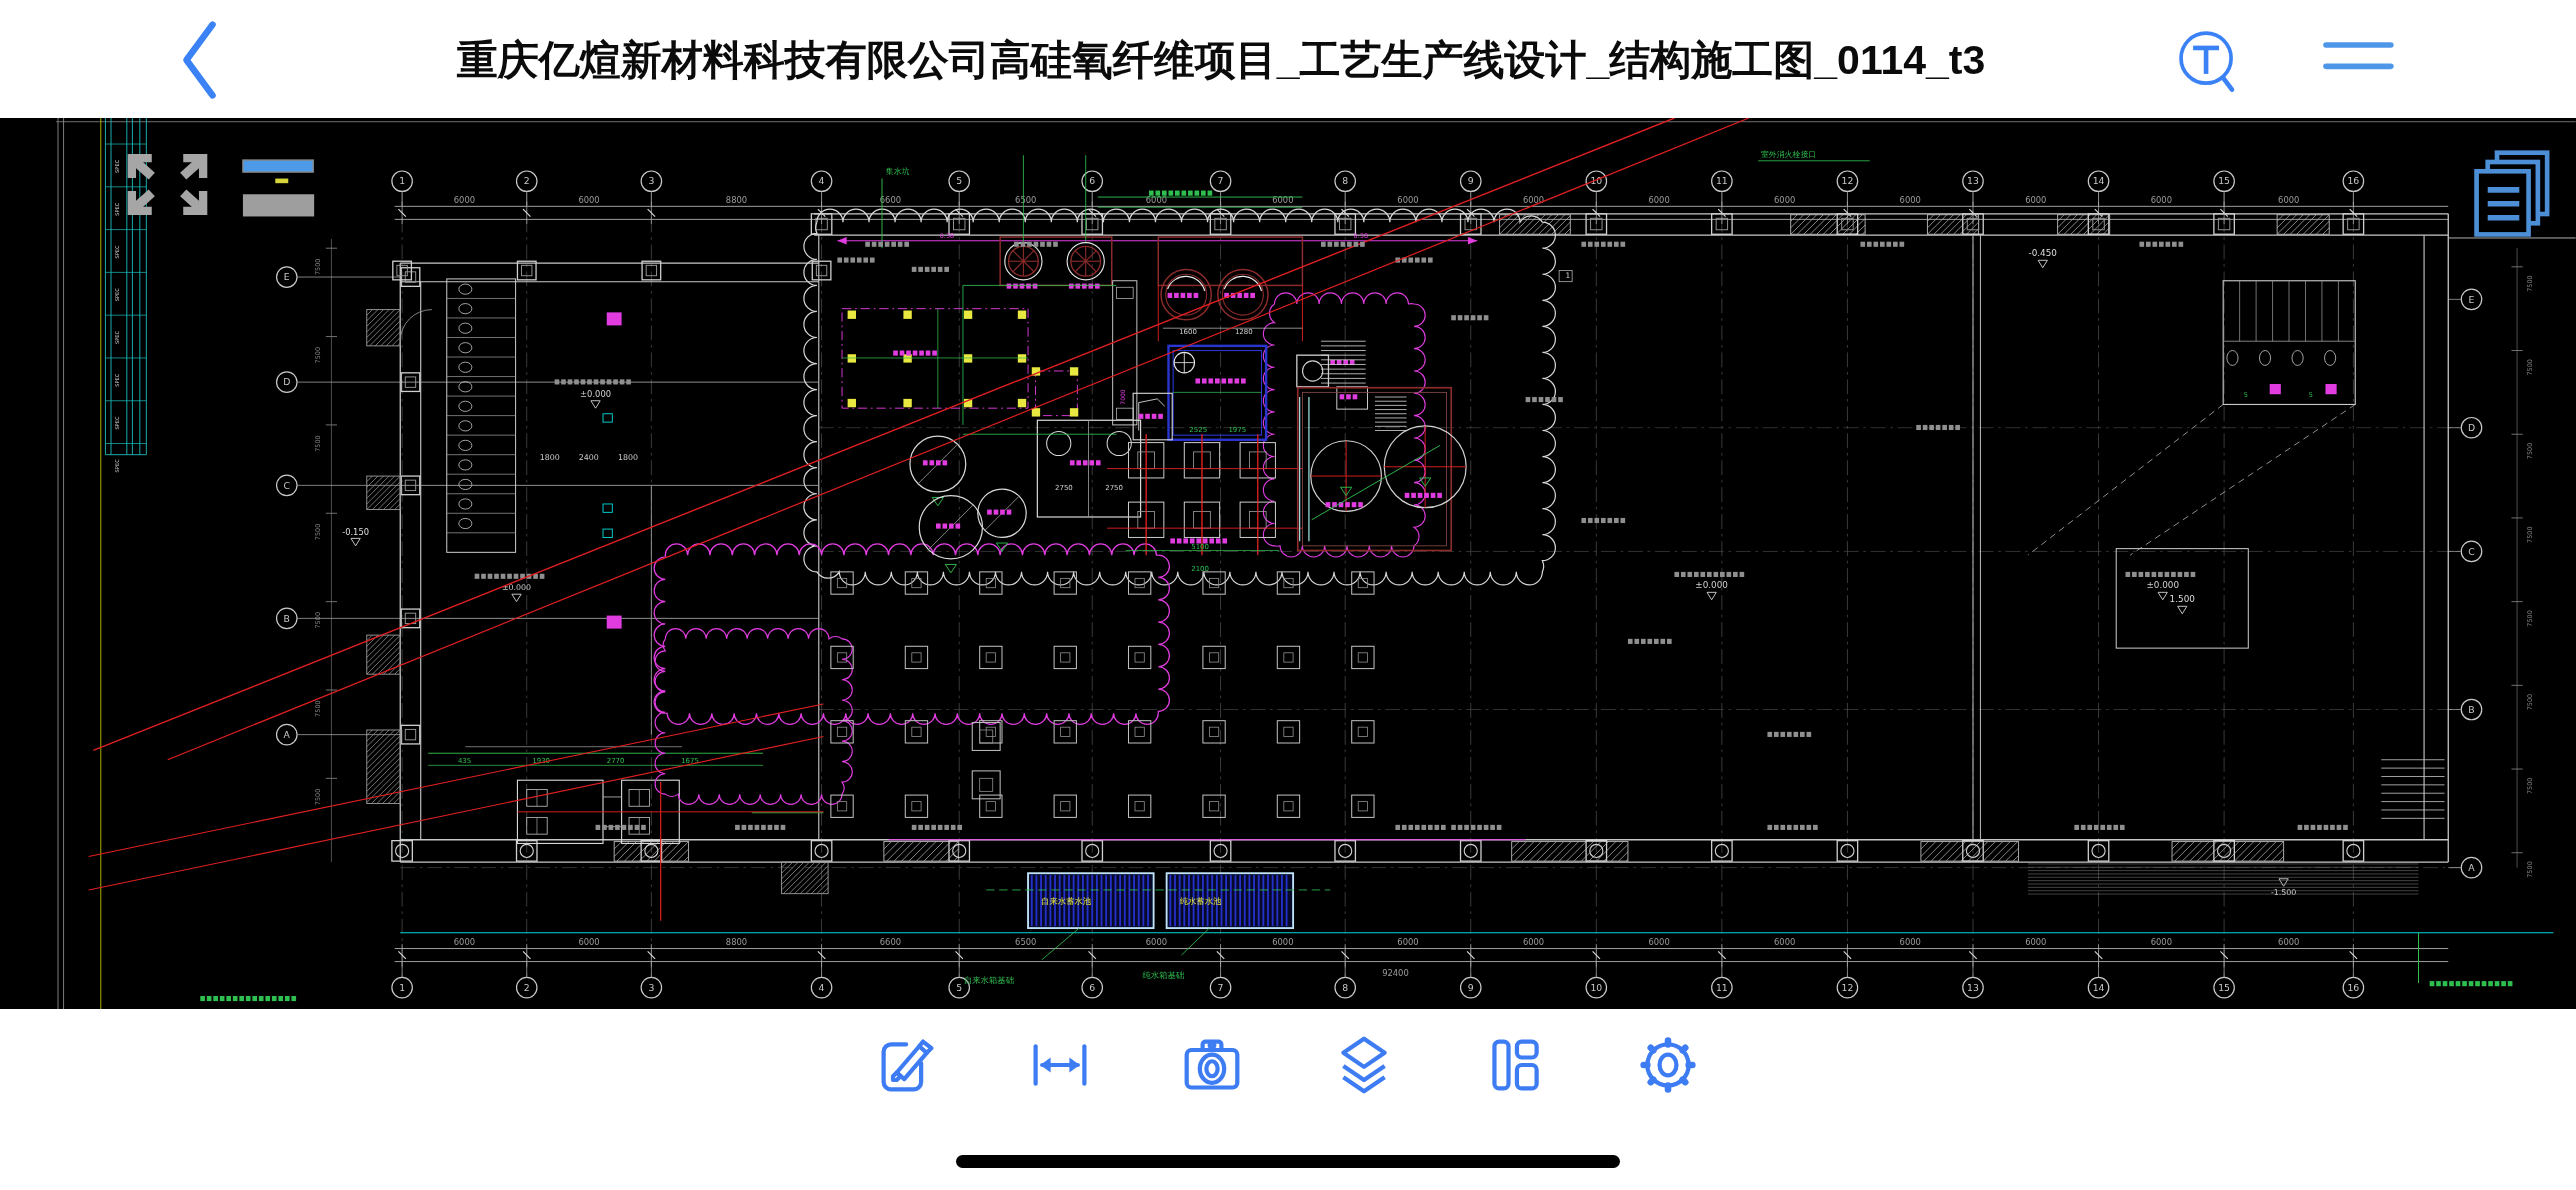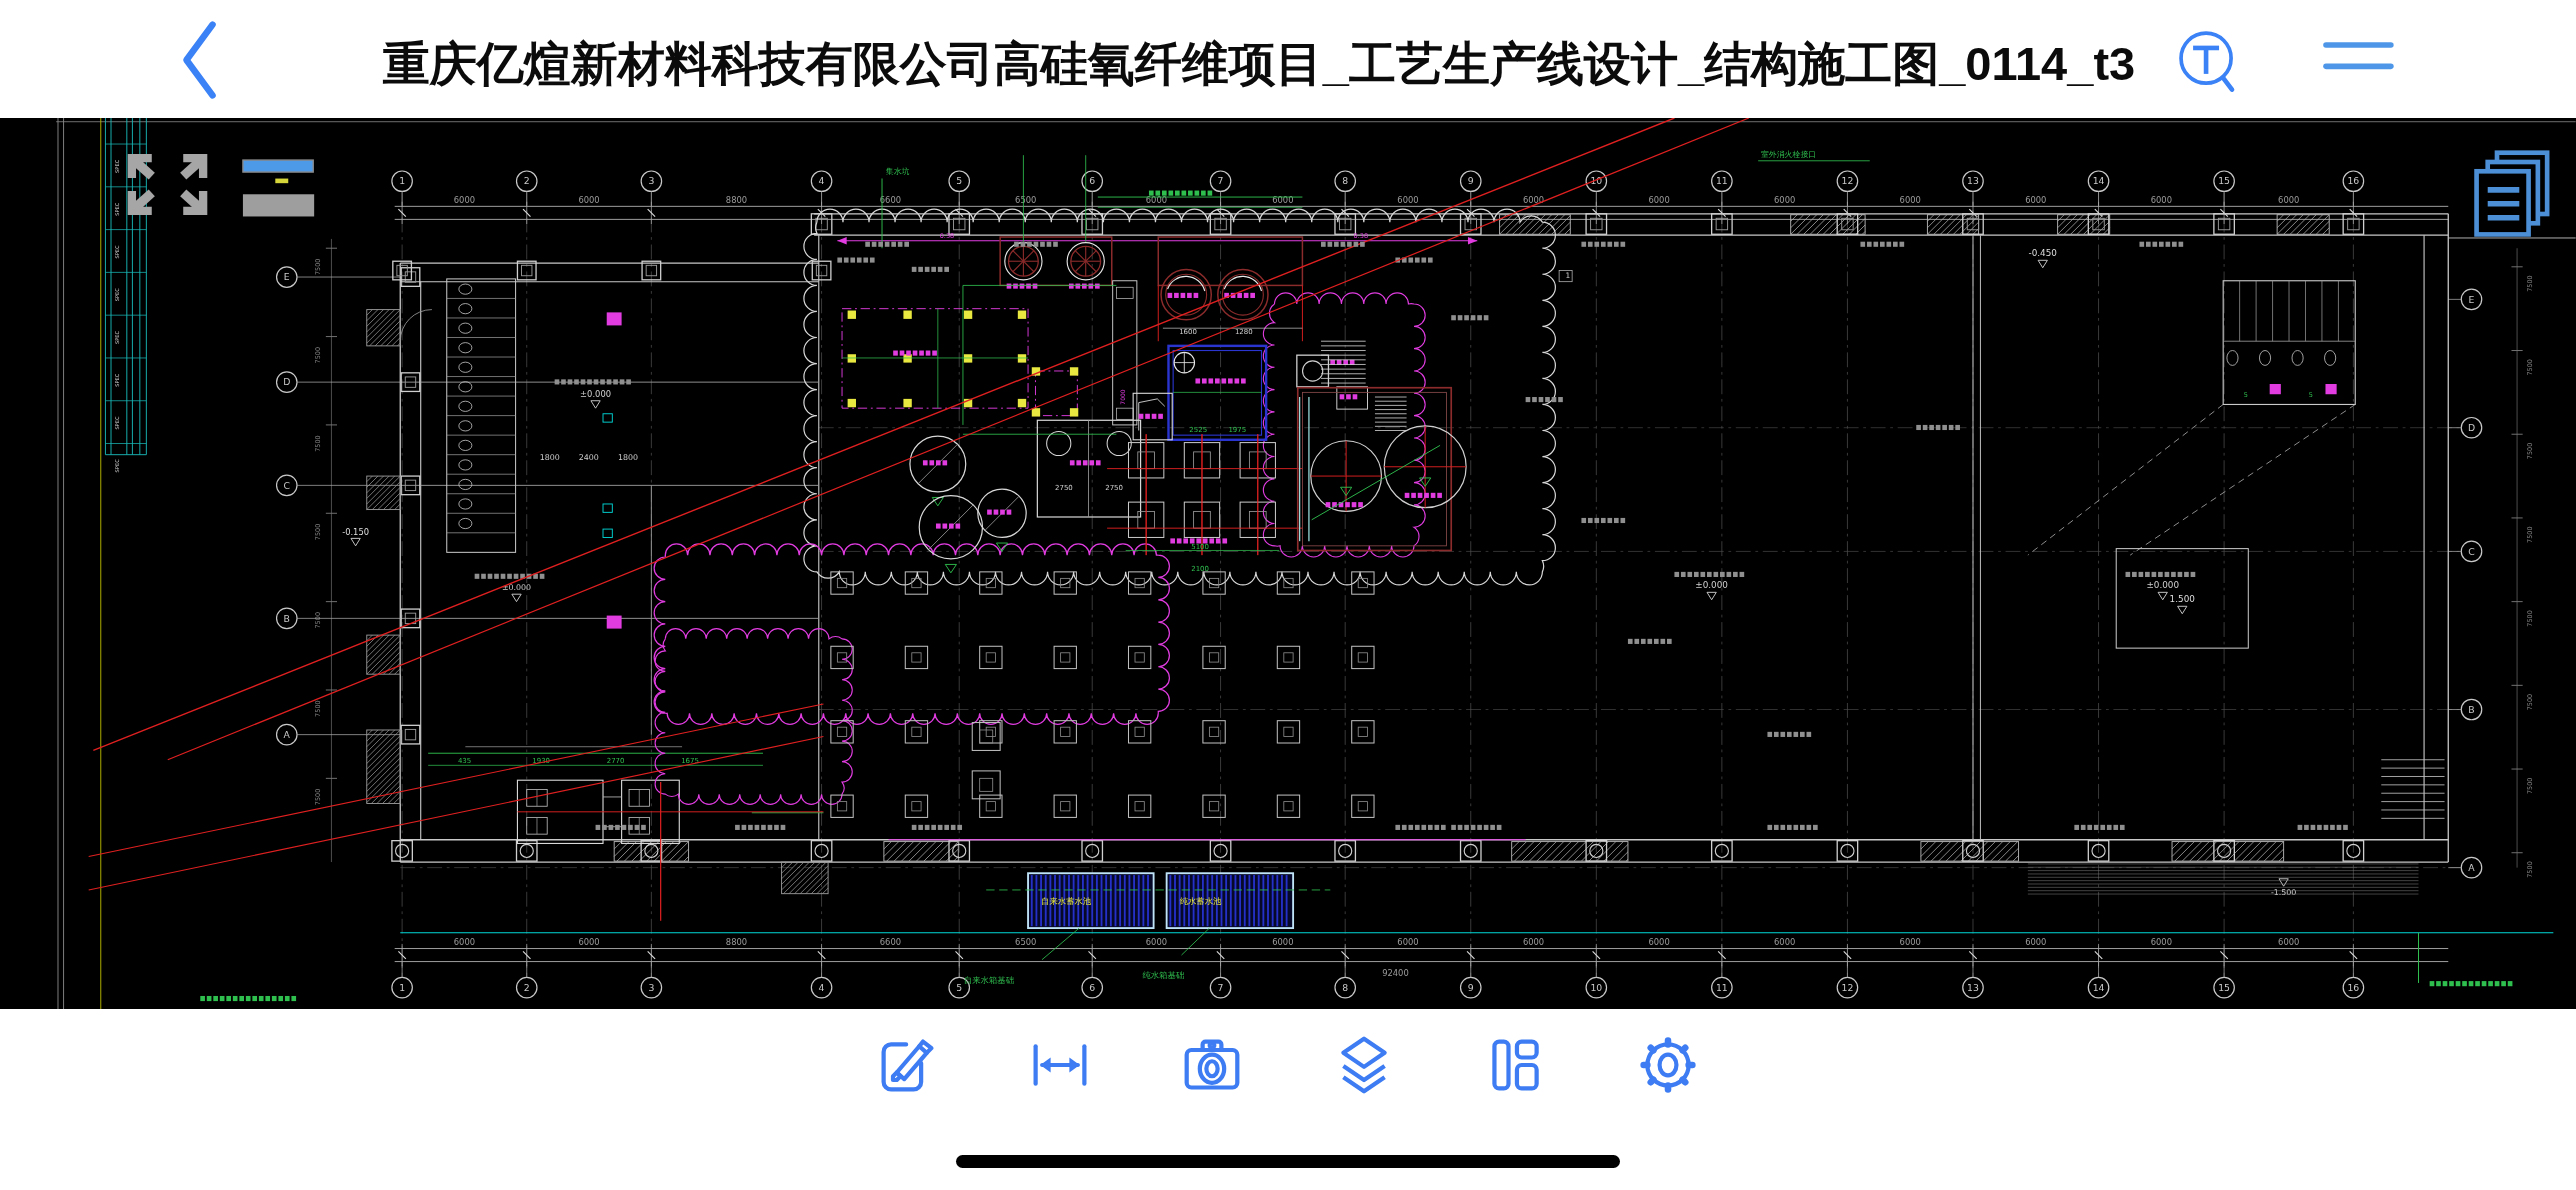--- a/index.html
+++ b/index.html
@@ -2,21 +2,21 @@
 <html style="font-size:15px"><head>
 <meta charset="utf-8">
 <style>
   html,body{margin:0;padding:0;}
   body{width:2576px;height:1191px;background:#ffffff;position:relative;overflow:hidden;
        font-family:"Liberation Sans","DejaVu Sans",sans-serif;}
   
   .topbar{position:absolute;left:0;top:0;width:2576px;height:118px;background:#ffffff;z-index:30;}
   .back-btn{position:absolute;left:166px;top:16.7px;width:67px;height:86px;cursor:pointer;}
   .page-title{position:absolute;left:47.4%;top:33px;transform:translateX(-50%);
-      font-size:47px;font-weight:700;color:#0b0b0b;white-space:nowrap;letter-spacing:0px;margin-left:38px;}
+      font-size:41px;font-weight:700;color:#0b0b0b;white-space:nowrap;letter-spacing:0px;}
   .find-btn{position:absolute;left:2169px;top:20.5px;width:76px;height:78px;cursor:pointer;}
   .menu-btn{position:absolute;left:2313px;top:28px;width:89px;height:60px;cursor:pointer;}
   
   .canvas-wrap{position:absolute;left:0;top:118px;width:2576px;height:891px;background:#000;z-index:10;}
   .overlay-btn{position:absolute;z-index:20;}
   
   .bottombar{position:absolute;left:0;top:1009px;width:2576px;height:181px;background:#ffffff;z-index:30;}
   .tool-row{position:absolute;left:0;top:26px;width:100%;display:flex;justify-content:center;gap:92px;}
   .tool-btn{width:60px;height:60px;cursor:pointer;}
   .home-indicator{position:absolute;left:50%;top:146px;transform:translateX(-50%);

